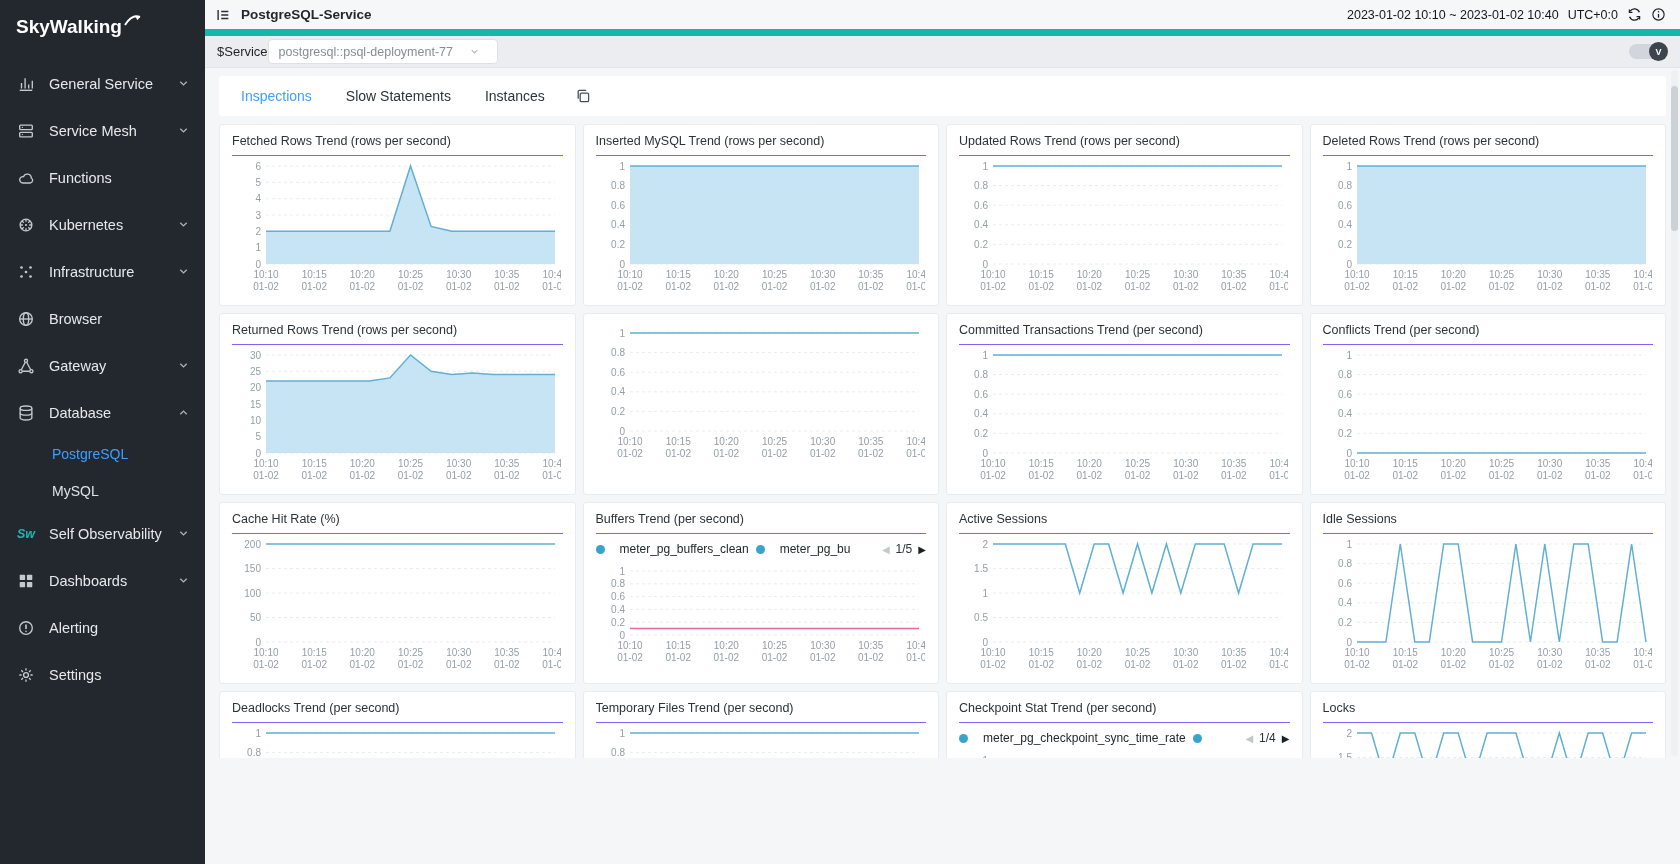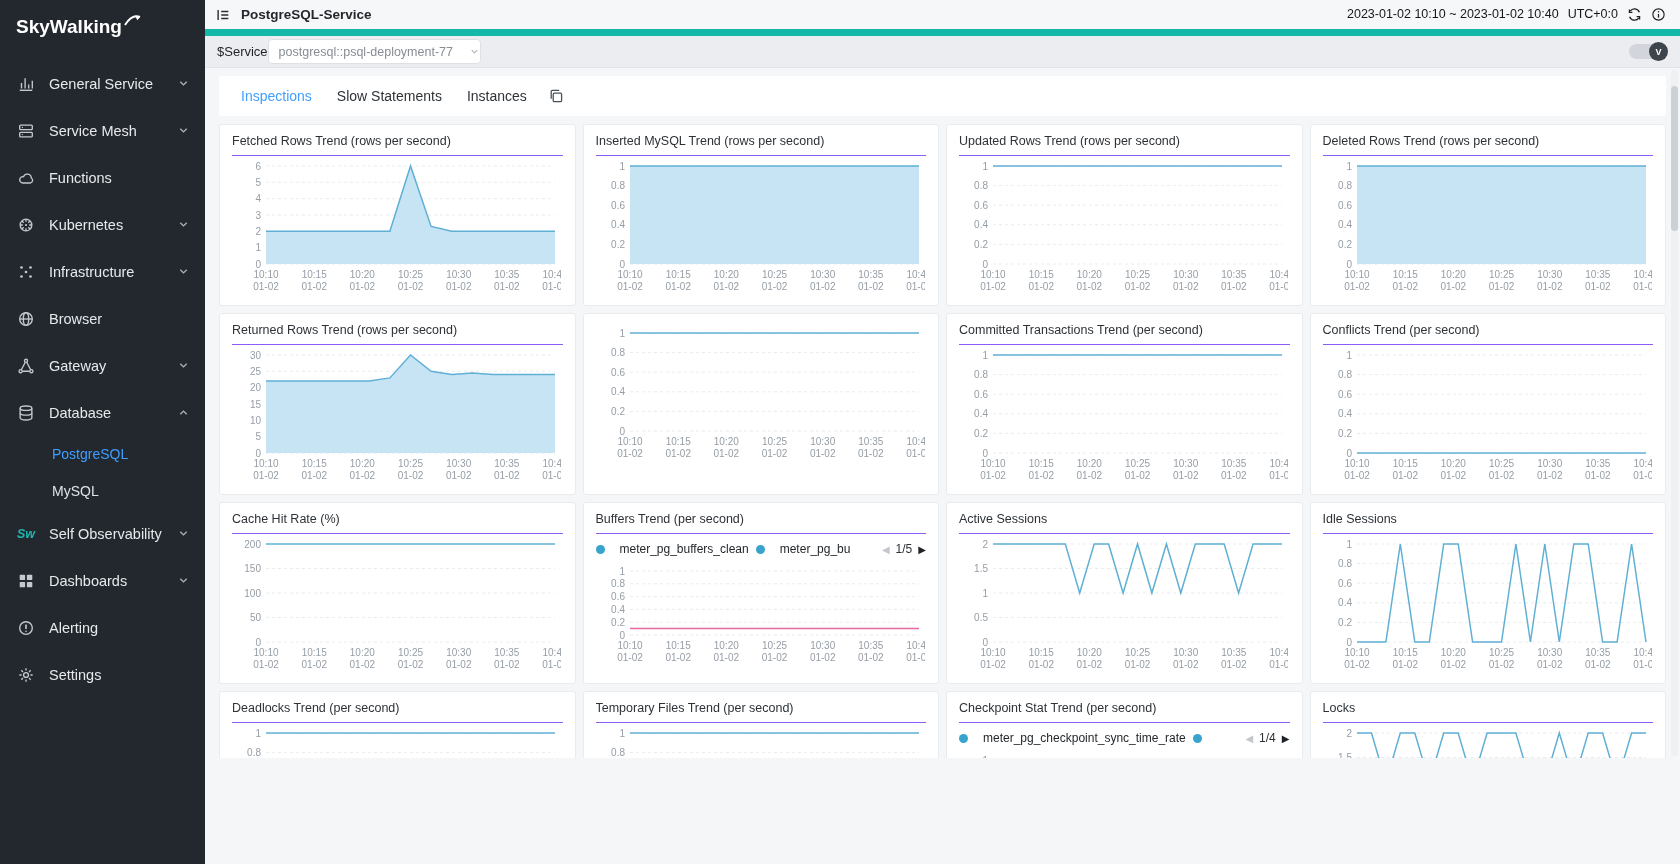--- a/index.html
+++ b/index.html
@@ -16,32 +16,32 @@
   .side-item .icon { width:20px; height:18px; color:#c3c9cf; display:flex; align-items:center; justify-content:center; }
   .side-item .chev { margin-left:auto; color:#aab1b8; display:flex; }
   .side-sub { padding-left:52px; height:37px; line-height:37px; font-size:14px; color:#dfe3e7; cursor:pointer; }
   .side-sub.active { color:var(--accent); }
 
   
   .main { flex:1; display:flex; flex-direction:column; min-width:0; position:relative; background:#f4f6f7; }
   .topbar { height:36px; flex:0 0 36px; background:#f5f7f8; border-bottom:7px solid #14b8a6; display:flex; align-items:center; padding:0 14px 0 10px; gap:10px; }
   .collapse-btn { display:flex; cursor:pointer; }
   .topbar-title { font-size:13.5px; font-weight:700; color:#24282c; }
-  .time-right { margin-left:auto; display:flex; gap:9px; font-size:12.5px; color:#15181b; }
+  .time-right { margin-left:auto; display:flex; align-items:center; gap:9px; font-size:12.5px; color:#15181b; }
   .time-right .ic { display:flex; cursor:pointer; }
 
   .toolbar { height:32px; flex:0 0 32px; background:#ebedf0; border-bottom:1px solid #e2e5e8; display:flex; align-items:center; padding:0 14px 0 12px; }
   .svc-label { font-size:13px; color:#1f2327; }
-  .select { display:flex; align-items:center; gap:16px; background:#fff; border:1px solid #dde1e6; border-radius:4px; height:25px; padding:0 0 0 10px; font-size:12.5px; color:#878d94; cursor:pointer; }
+  .select { display:flex; align-items:center; gap:16px; background:#fff; border:1px solid #dde1e6; border-radius:4px; height:25px; padding:0 17px 0 10px; font-size:12.5px; color:#878d94; cursor:pointer; }
   .toggle { margin-left:auto; width:37px; height:15px; border-radius:8px; background:#d2d6dc; position:relative; cursor:pointer; }
   .toggle .knob { position:absolute; right:-2px; top:-2px; width:19px; height:19px; border-radius:50%; background:#3e444c; color:#fff;
     font-size:9px; font-weight:700; display:flex; align-items:center; justify-content:center; }
 
   .content { height:690px; flex:0 0 690px; overflow:hidden; padding:8px 14px 0 14px; background:#f4f6f7; }
-  .tabs-strip { background:#fff; height:40px; border-radius:3px; display:flex; align-items:center; gap:25px; padding:0 22px; margin-bottom:8px; }
+  .tabs-strip { background:#fff; height:40px; border-radius:3px; display:flex; align-items:center; gap:34px; padding:0 22px; margin-bottom:8px; }
   .tab { font-size:14px; color:#2e3338; cursor:pointer; }
   .tab.active { color:var(--accent); }
   .tab-copy { display:flex; cursor:pointer; margin-left:-4px; }
 
   .grid { display:grid; grid-template-columns:repeat(4,1fr); gap:7px; }
   .card { background:#fff; border:1px solid #e9ecef; border-radius:3px; height:182px; padding:9px 12px 4px; overflow:hidden; }
   .card-title { font-size:12.5px; color:#2d3237; padding-bottom:7px; border-bottom:1px solid #8b5cf6; white-space:nowrap; overflow:hidden; }
   .chart { display:block; margin-top:4px; }
 
   .legend-row { display:flex; align-items:center; gap:7px; height:24px; margin-top:3px; font-size:12px; color:#24282c; }

